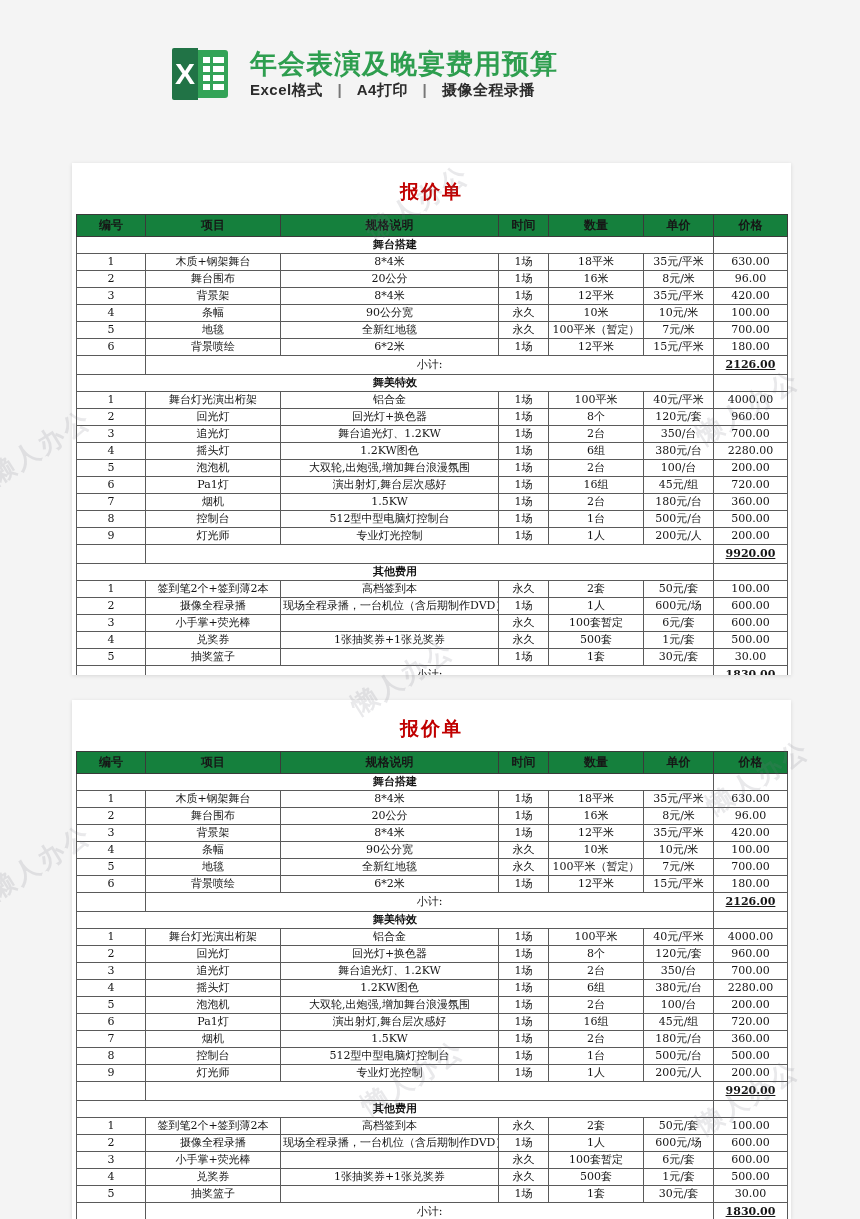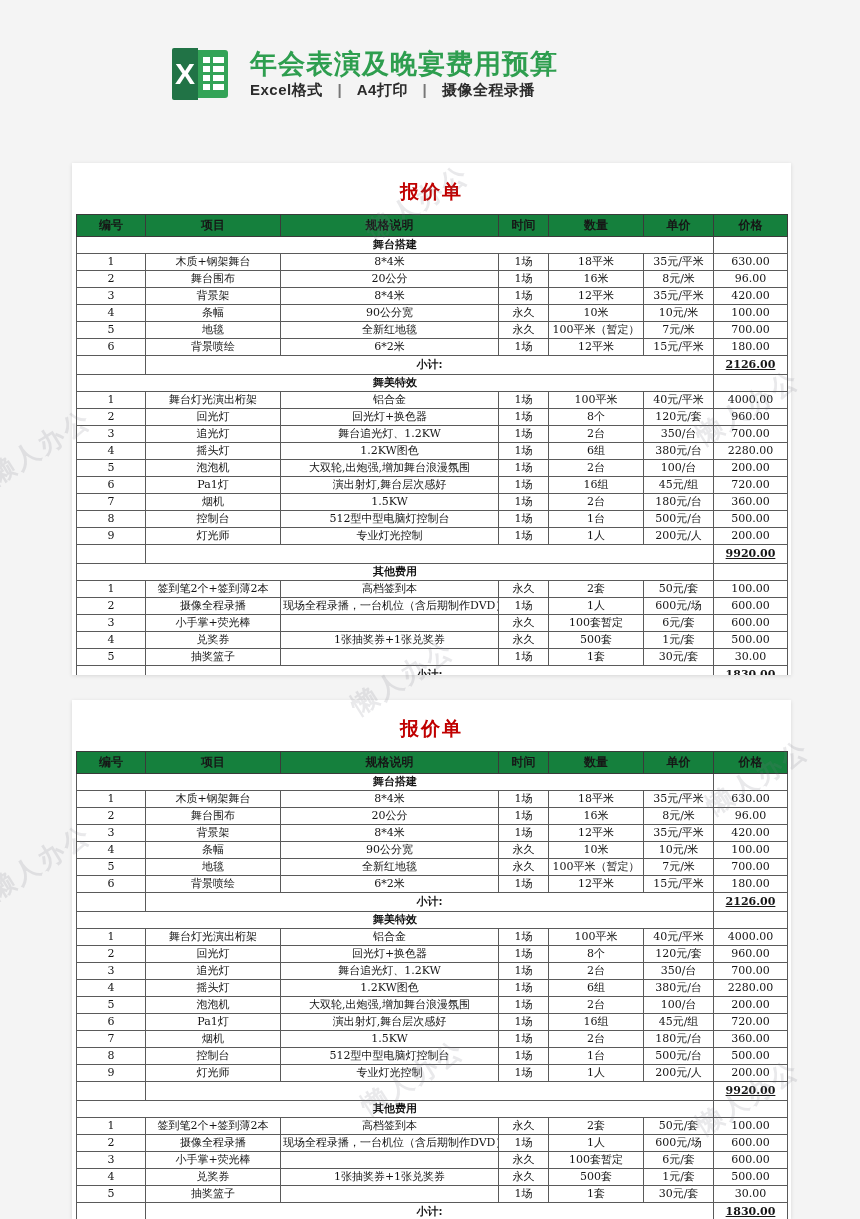--- a/index.html
+++ b/index.html
@@ -104,21 +104,21 @@
   td.sect{
     text-align:left;
     color:#c00000;
     font-weight:bold;
     font-size:11.5px;
     height:17px;
     padding-left:3px;
   }
   td.price{text-align:right;padding-right:7px;}
   td.sub-label{
-    text-align:left;font-weight:bold;font-size:12px;padding-left:4px;
+    text-align:left;font-weight:normal;font-size:12px;padding-left:4px;
   }
   td.sub-price{
     text-align:right;padding-right:7px;font-weight:bold;font-size:11.5px;text-decoration:underline;
   }
   tr.subtotal td{height:18px;}
   td.spec-small{font-size:10px;}
 
   
   .wm{
     position:absolute;

